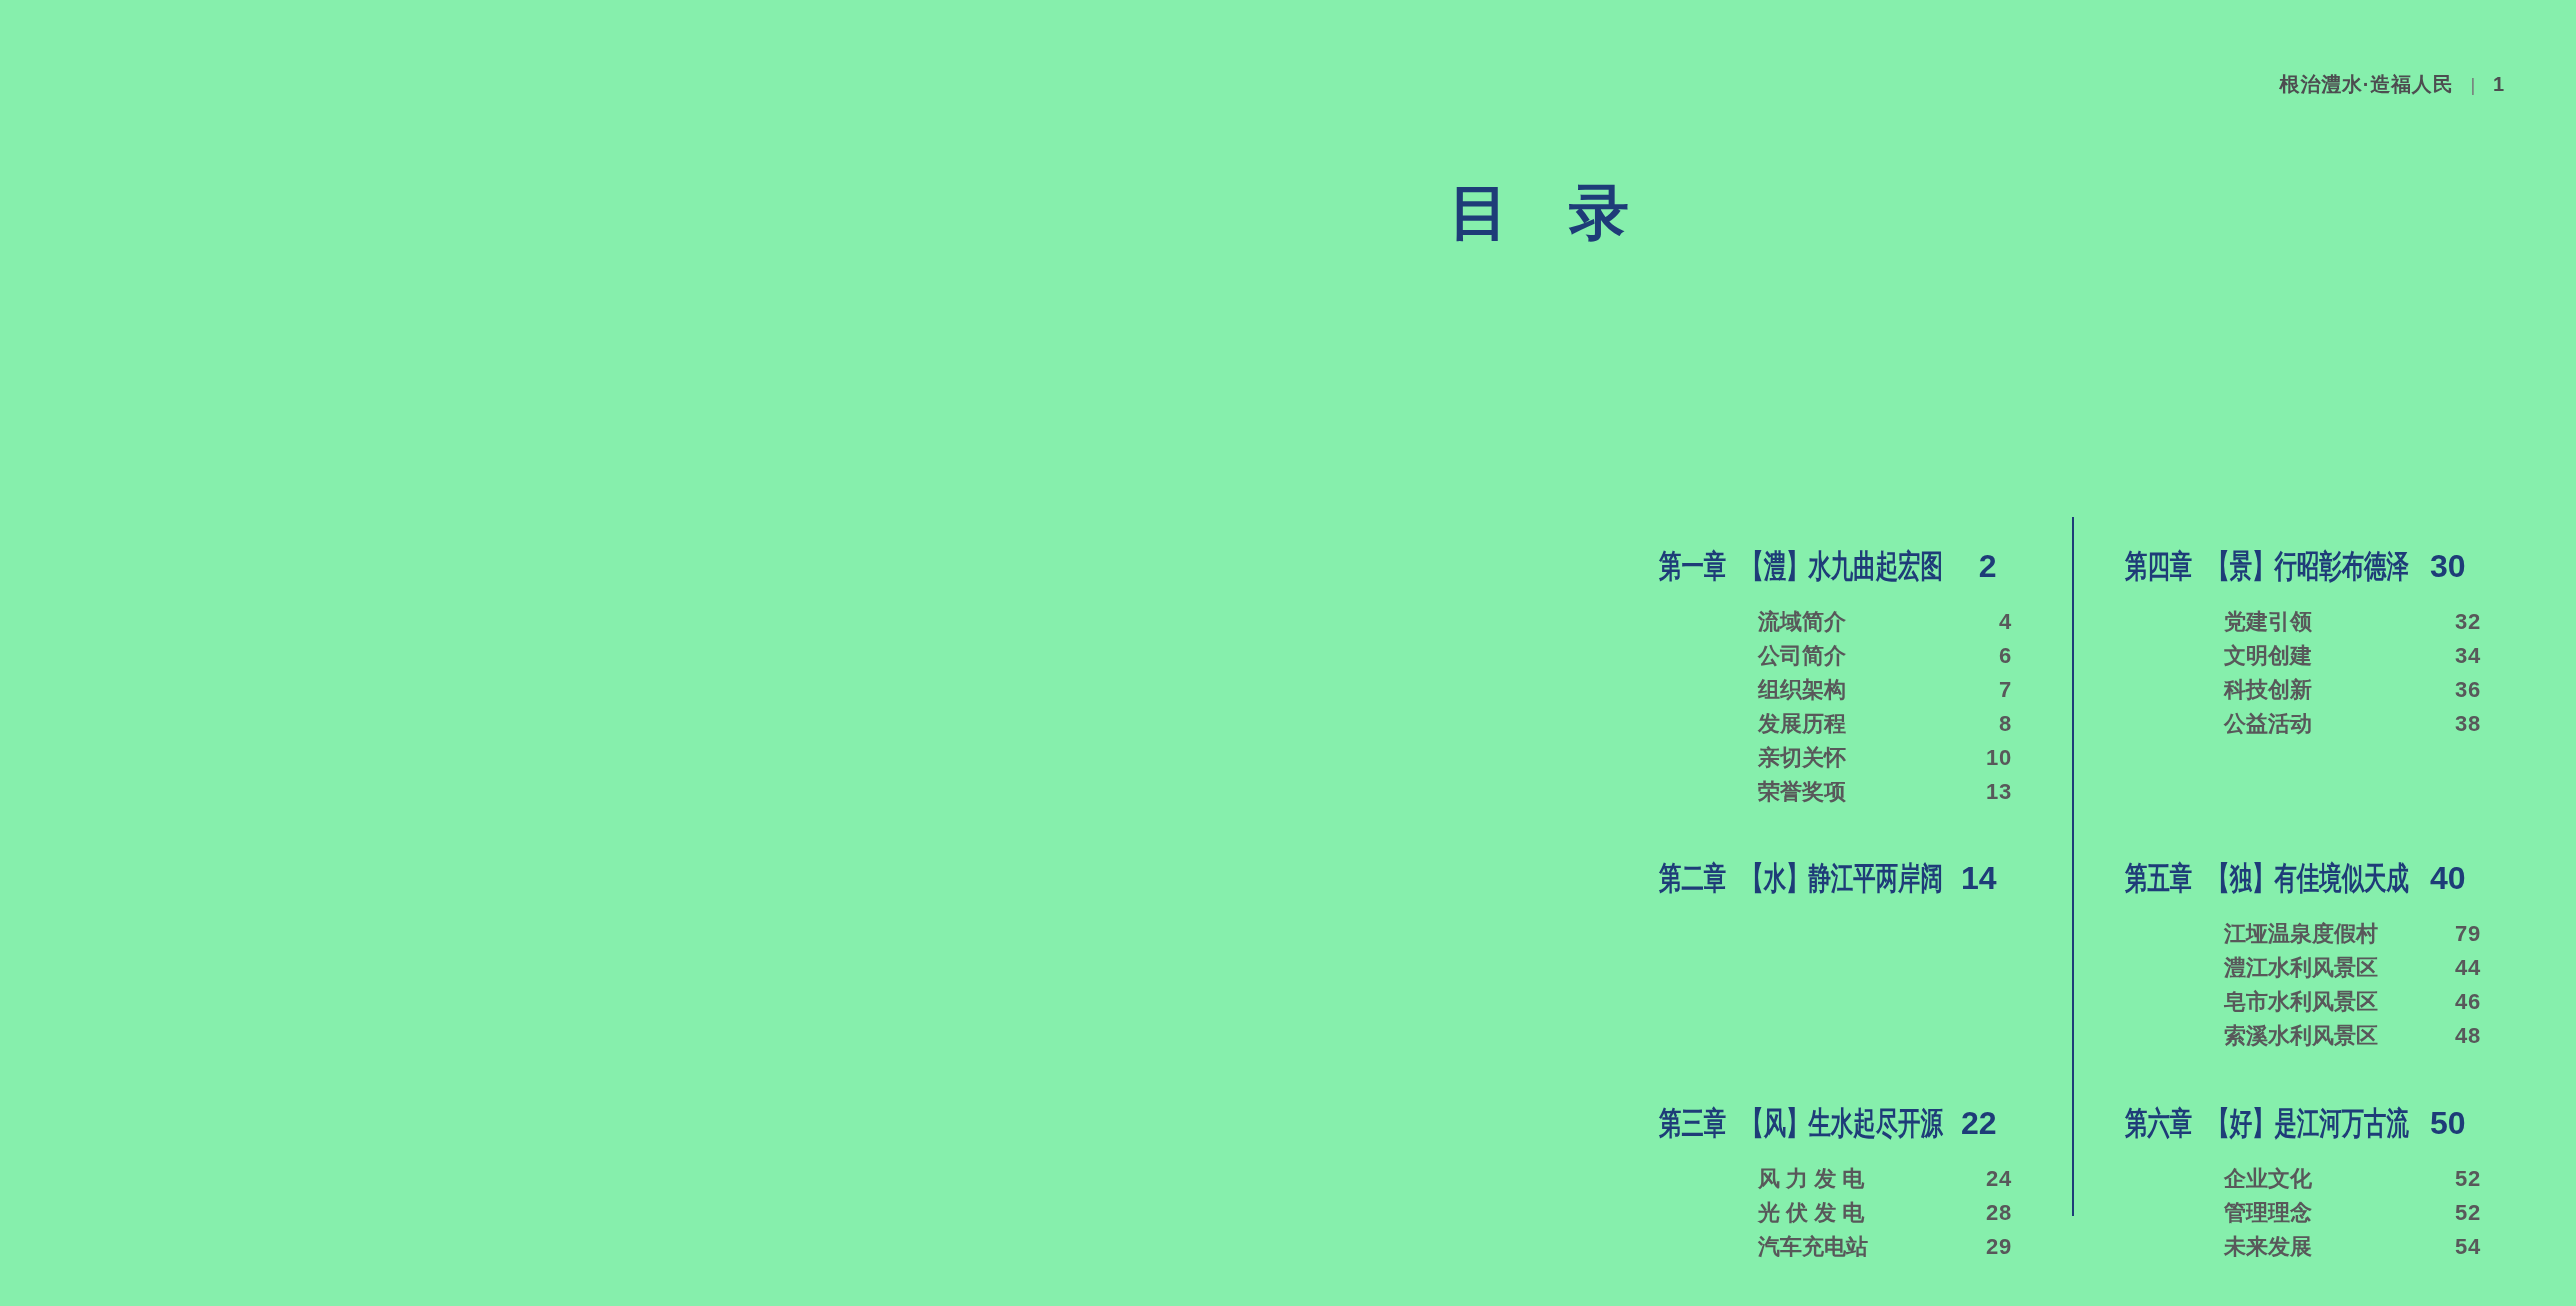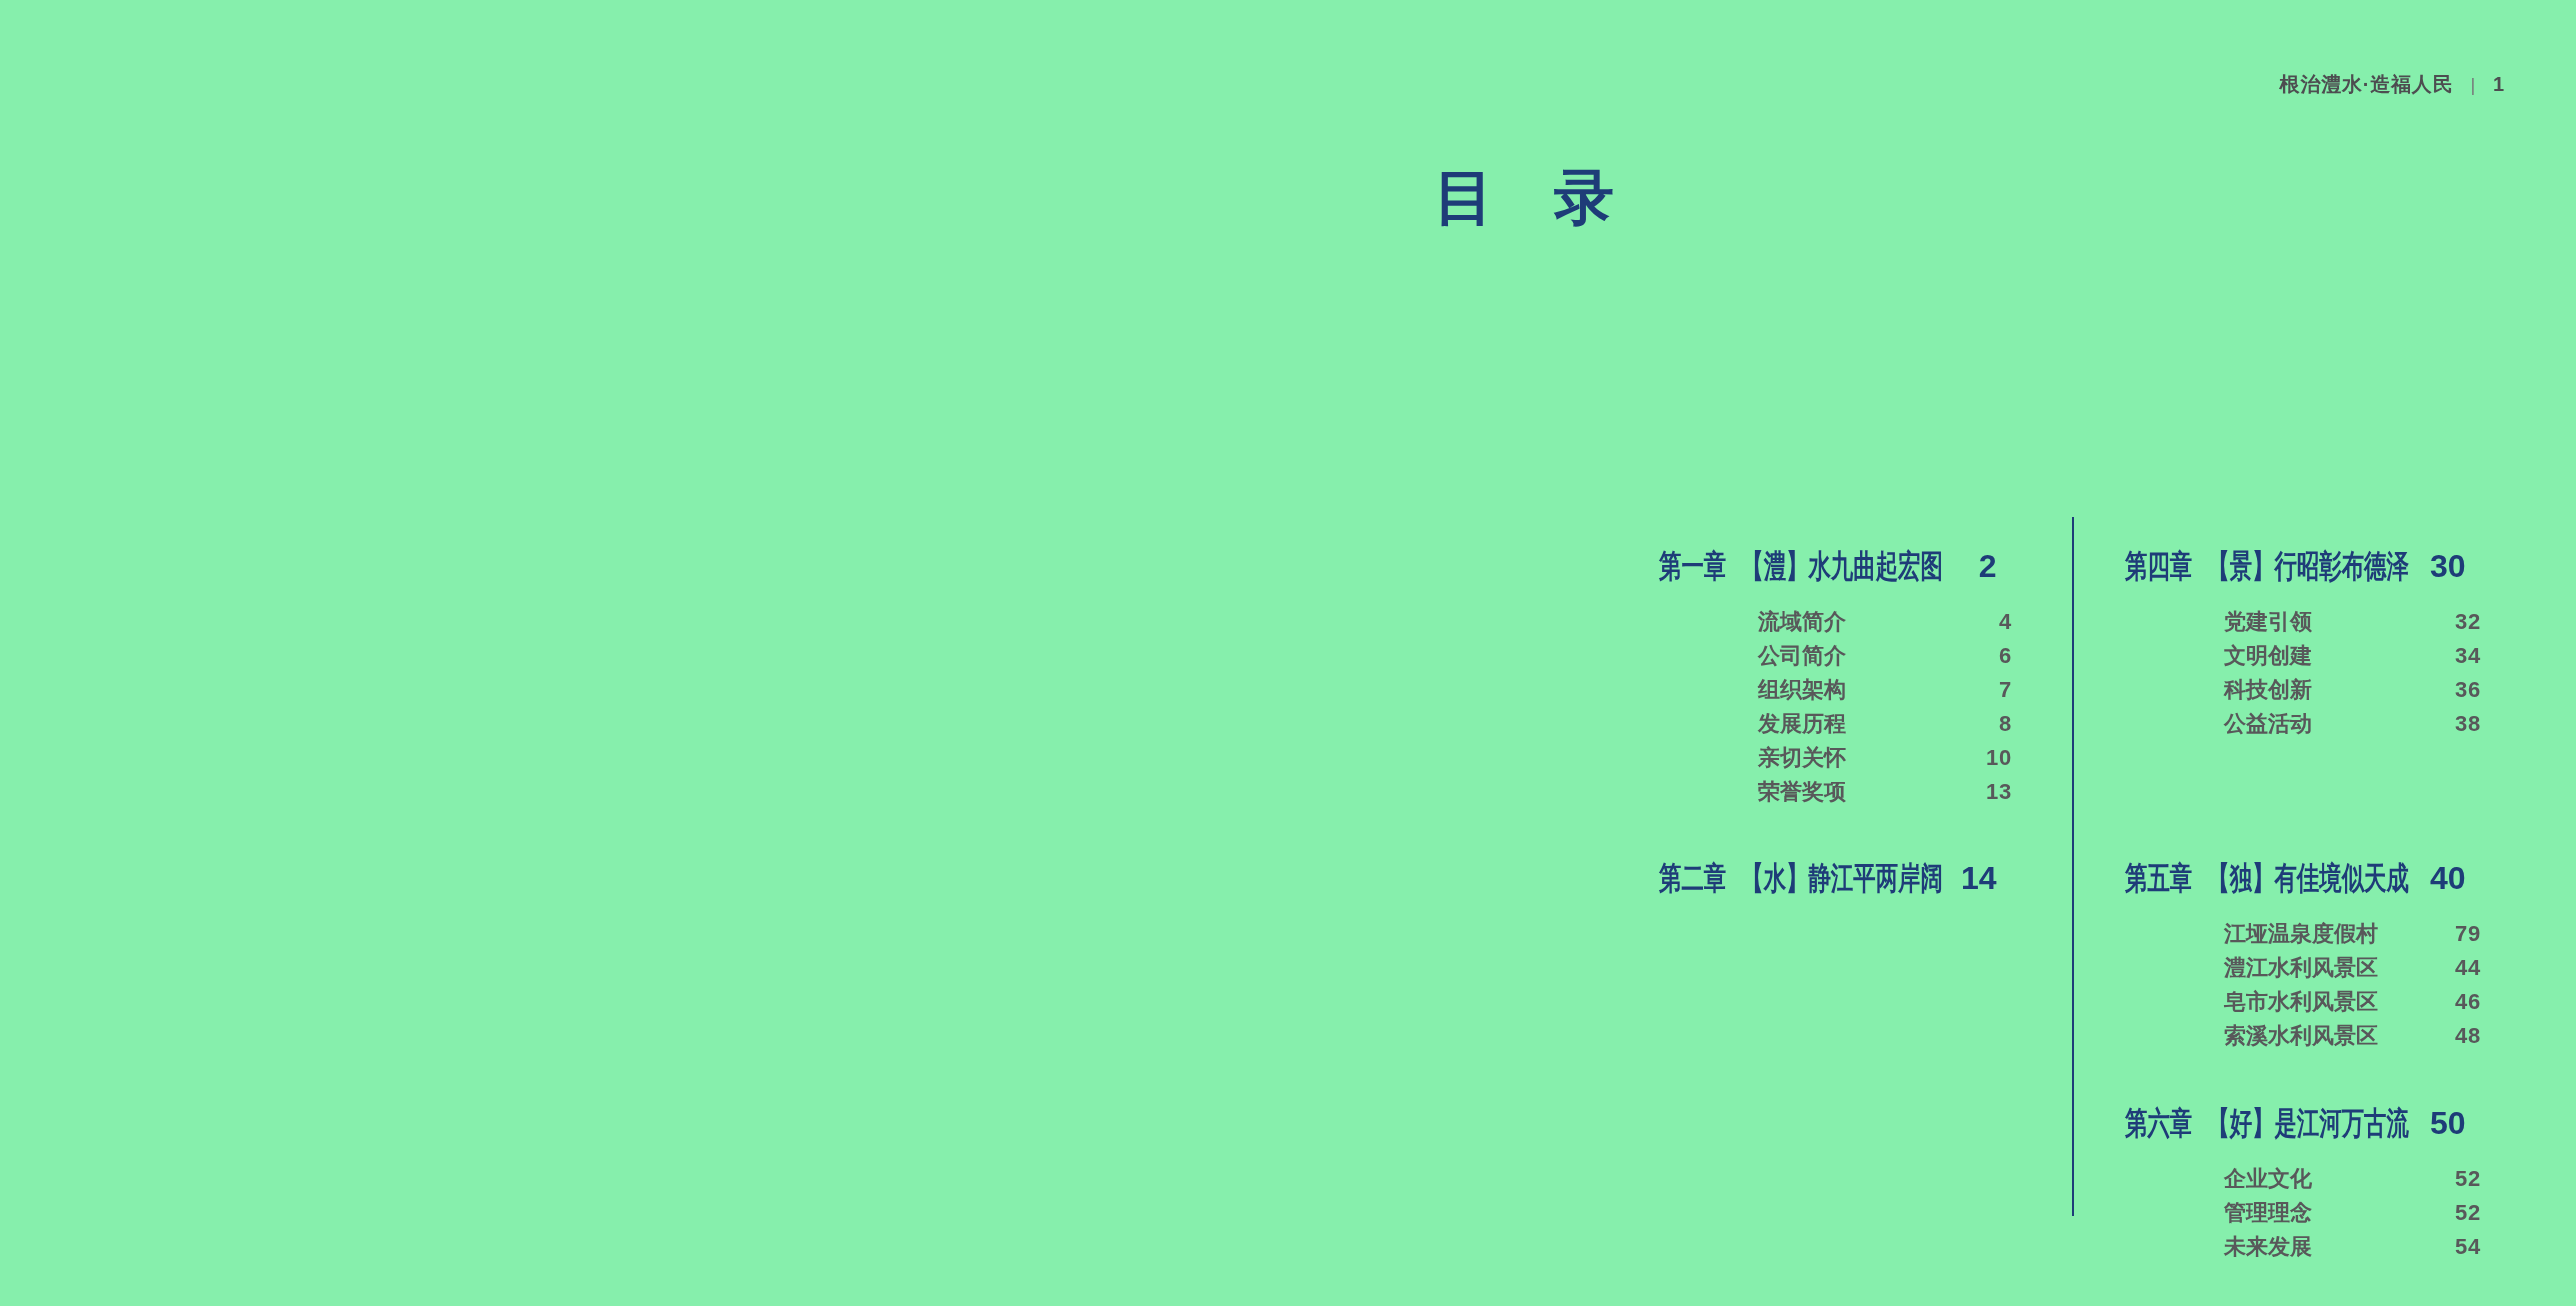--- a/index.html
+++ b/index.html
@@ -27,21 +27,21 @@
   .header .sep {
     font-weight: normal;
     color: #77777a;
     font-size: 18.4px;
   }
   
   .page-title {
     position: absolute;
     left: 1434px;
     top: 163px;
-    margin: 0;
+    margin: 15px;
     font-size: 60px;
     line-height: 1.15;
     color: var(--accent, #1e3c78);
     white-space: pre;
   }
   
   .divider {
     position: absolute;
     left: 2072px;
     top: 517px;
@@ -117,20 +117,31 @@
           <div class="toc-item"><span class="item-label">亲切关怀</span><span class="item-page">10</span></div>
           <div class="toc-item"><span class="item-label">荣誉奖项</span><span class="item-page">13</span></div>
         </div>
       </div>
       <div class="chapter" style="top: 822px;">
         <div class="chapter-heading">
           <span class="chapter-heading-text"><span class="chapter-num">第二章</span><span>【水】静江平两岸阔</span></span>
           <span class="chapter-page">14</span>
         </div>
       </div>
+      <div class="chapter" style="top: 1067px;">
+        <div class="chapter-heading">
+          <span class="chapter-heading-text"><span class="chapter-num">第三章</span><span>【风】生水起尽开源</span></span>
+          <span class="chapter-page">22</span>
+        </div>
+        <div class="chapter-items">
+          <div class="toc-item"><span class="item-label">风 力 发 电</span><span class="item-page">24</span></div>
+          <div class="toc-item"><span class="item-label">光 伏 发 电</span><span class="item-page">28</span></div>
+          <div class="toc-item"><span class="item-label">汽车充电站</span><span class="item-page">29</span></div>
+        </div>
+      </div>
     </div>
   <div class="col col-right" id="col-right">
       <div class="chapter" style="top: 510px;">
         <div class="chapter-heading">
           <span class="chapter-heading-text"><span class="chapter-num">第四章</span><span>【景】行昭彰布德泽</span></span>
           <span class="chapter-page">30</span>
         </div>
         <div class="chapter-items">
           <div class="toc-item"><span class="item-label">党建引领</span><span class="item-page">32</span></div>
           <div class="toc-item"><span class="item-label">文明创建</span><span class="item-page">34</span></div>

